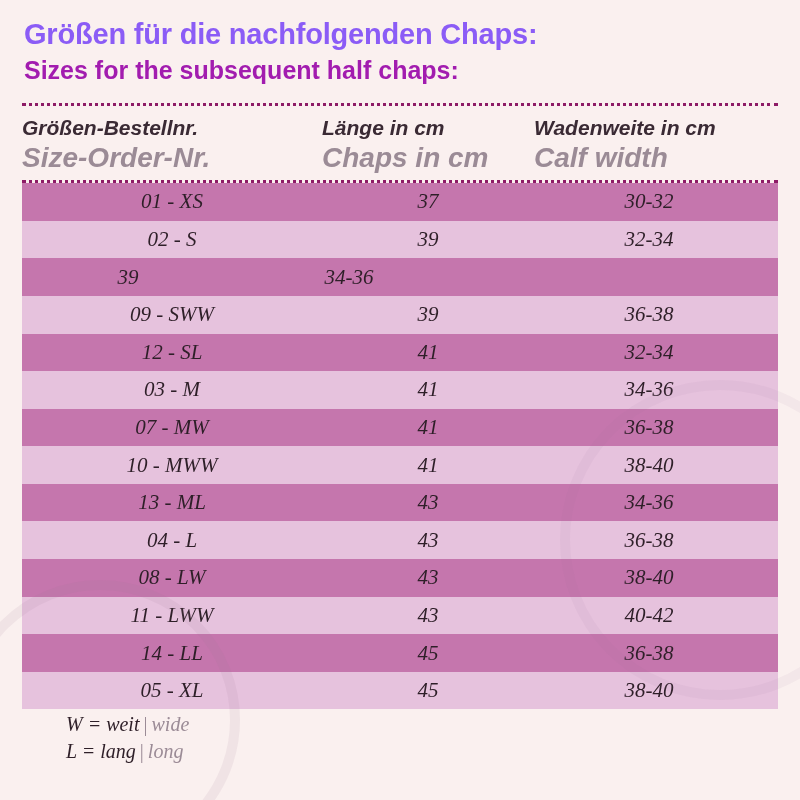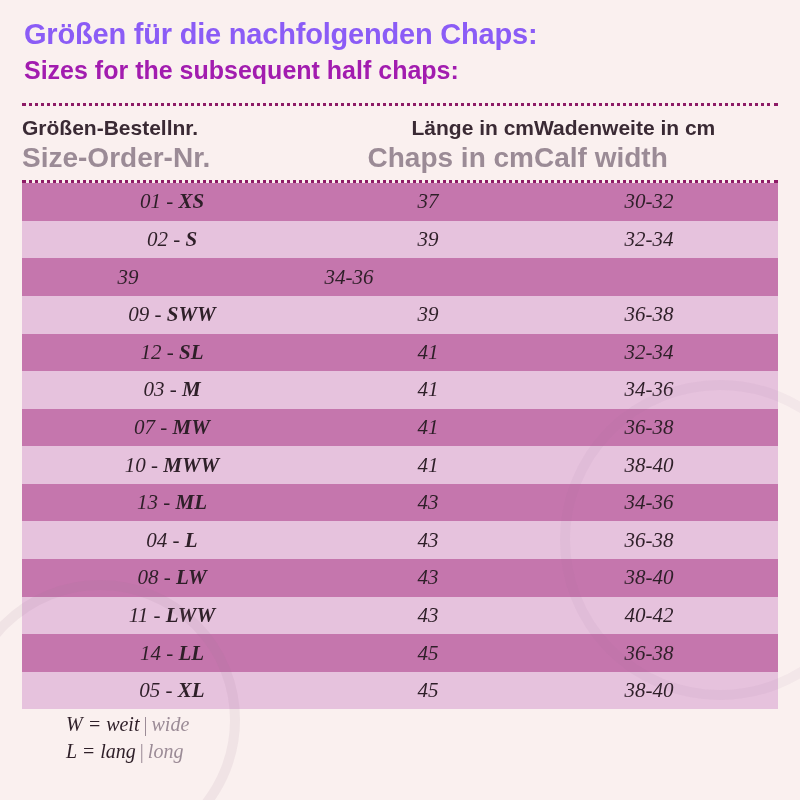--- a/index.html
+++ b/index.html
@@ -68,23 +68,24 @@
   }
 
   .col-head {
     display: flex;
     padding: 10px 22px 6px 22px;
   }
   .col-head .c {
     font-family: "Liberation Sans", sans-serif;
     font-weight: bold;
     line-height: 1.18;
+    font-style: italic;
   }
   .c1 { width: 300px; }
-  .c2 { width: 212px; text-align: right; }
+  .c2 { width: 212px; }
   .c3 { width: 230px; }
   .head-de {
     font-size: 21px;
     color: #3a2a34;
     display: block;
   }
   .head-en {
     font-size: 28px;
     color: #9b8b96;
     display: block;
@@ -106,21 +107,21 @@
     font-family: "Liberation Serif", serif;
     font-style: italic;
     font-size: 21px;
     color: #2e1f28;
     text-align: center;
   }
   .cell.size  { width: 300px; }
   .cell.len   { width: 212px; }
   .cell.calf  { width: 230px; }
   .cell .code { font-style: italic; }
-  .cell .name { font-weight: bold; font-style: italic; }
+  .cell .name { font-weight: normal; font-style: italic; }
 
   .legend {
     padding: 2px 0 0 66px;
     font-family: "Liberation Serif", serif;
     font-size: 20px;
     color: #2e1f28;
     line-height: 1.35;
   }
   .legend .lt { font-style: italic; }
   .legend .sep { color: #9b8b96; padding: 0 4px; }

